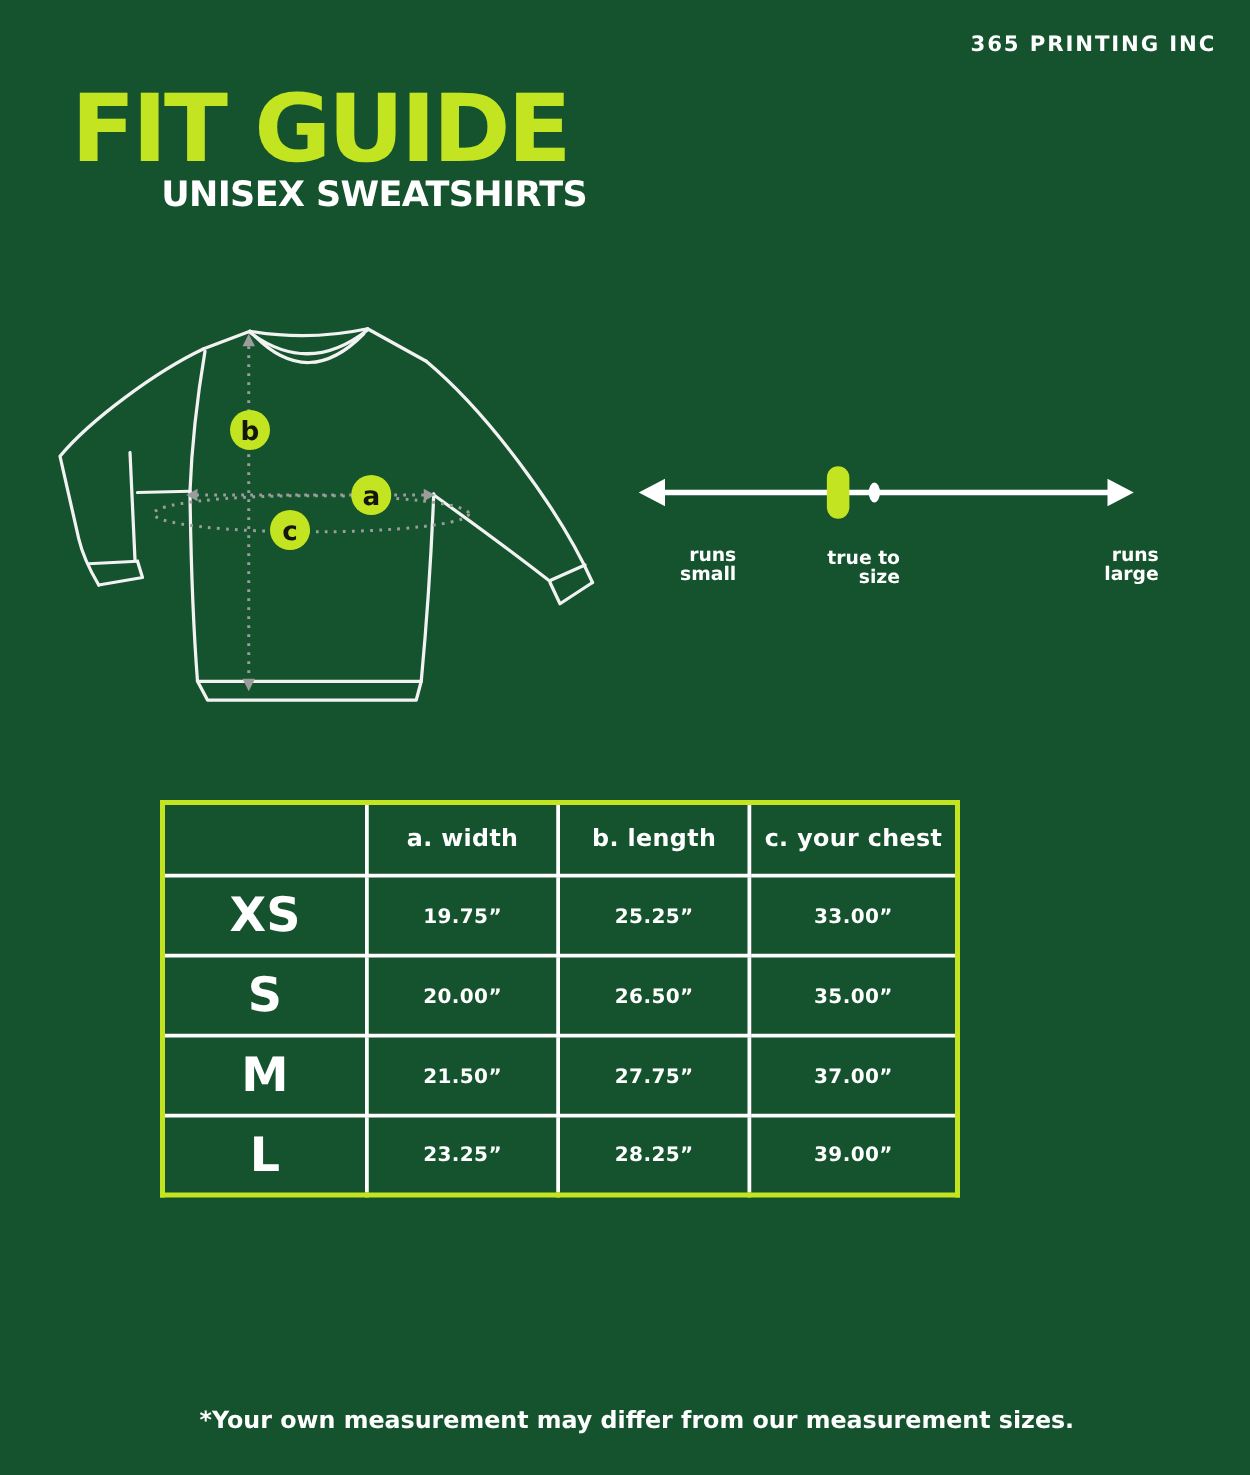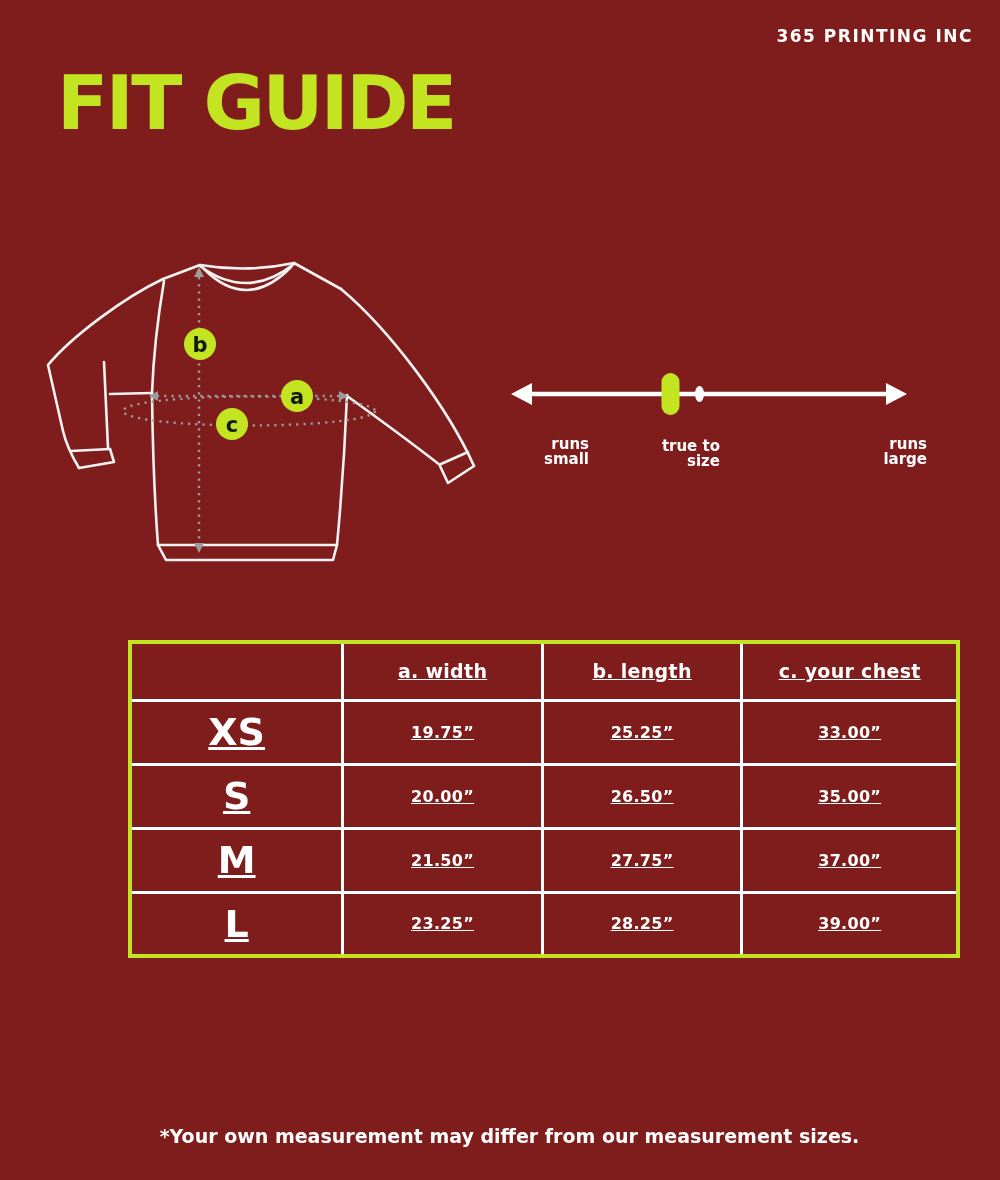--- a/index.html
+++ b/index.html
@@ -1,18 +1,18 @@
 <!DOCTYPE html>
 <html><head>
 <meta charset="utf-8">
 <style>
   html,body { margin:0; padding:0; background:#000; }
   .canvas {
     position:relative; width:1000px; height:1180px; overflow:hidden;
-    background:#7f1d1d; color:#fff;
+    background:#14532d; color:#fff;
     font-family:"DejaVu Sans", sans-serif; font-weight:bold;
     --accent:#c3e521;
   }
   .brand { position:absolute; top:26px; right:27px; font-size:17px; letter-spacing:1.5px; }
   .title { position:absolute; left:57px; top:66px; font-size:75px; line-height:1; letter-spacing:-2.5px; color:var(--accent); }
   .subtitle { position:absolute; left:129px; top:139px; font-size:28px; letter-spacing:-0.5px; }
 
   .sweatshirt-svg { position:absolute; left:25px; top:240px; }
   .garment { stroke:#f2f2f2; stroke-width:2.6; fill:none; stroke-linecap:round; stroke-linejoin:round; }
   .dash { stroke:#9c9c9c; stroke-width:2.4; fill:none; stroke-dasharray:2.2 5; stroke-linecap:butt; }
@@ -24,24 +24,23 @@
   .scale-line { stroke:#fff; stroke-width:4.5; }
   .scale-arrowhead { fill:#fff; }
   .scale-marker { fill:var(--accent); }
   .scale-dot { fill:#fff; }
   .scale-label { position:absolute; font-size:15px; line-height:14.5px; text-align:right; width:100px; }
   .lbl-small { left:489px; top:437px; }
   .lbl-true  { left:620px; top:439px; }
   .lbl-large { left:827px; top:437px; }
 
   .size-table {
-    position:absolute; left:128px; top:640px; width:832px;
+    position:absolute; left:128px; top:640px; width:640px;
     border-collapse:collapse; border:4px solid var(--accent);
     table-layout:fixed;
-    text-decoration:underline;
   }
   .size-table th, .size-table td {
     border:3px solid #fff; text-align:center; vertical-align:middle;
     font-weight:bold; color:#fff; padding:0;
   }
   .size-table thead tr { height:58px; }
   .size-table tbody tr { height:64px; }
   .size-table th { font-size:19px; letter-spacing:0.3px; }
   .size-table td { font-size:16px; letter-spacing:0.3px; }
   .size-table td.size-col { font-size:38px; letter-spacing:0; }
@@ -49,20 +48,21 @@
 
   .footnote { position:absolute; left:128px; top:1108px; width:763px; text-align:center; font-size:19px;margin-top:17px; }
 </style>
 </head>
 <body>
 
 <div class="canvas" style="--accent: #c3e521;">
 
   <div class="brand">365 PRINTING INC</div>
   <div class="title">FIT GUIDE</div>
+  <div class="subtitle">UNISEX SWEATSHIRTS</div>
 
   <svg class="sweatshirt-svg" width="470" height="340" viewBox="25 240 470 340">
     <g class="garment">
 
       <path d="M 200,265 Q 247,273 294,263"></path>
       <path d="M 200,266 Q 247,301 294,264"></path>
       <path d="M 204,269 Q 247,312 291,267"></path>
 
       <path d="M 200,265 L 163,279"></path>
       <path d="M 294,263 L 341,289"></path>

